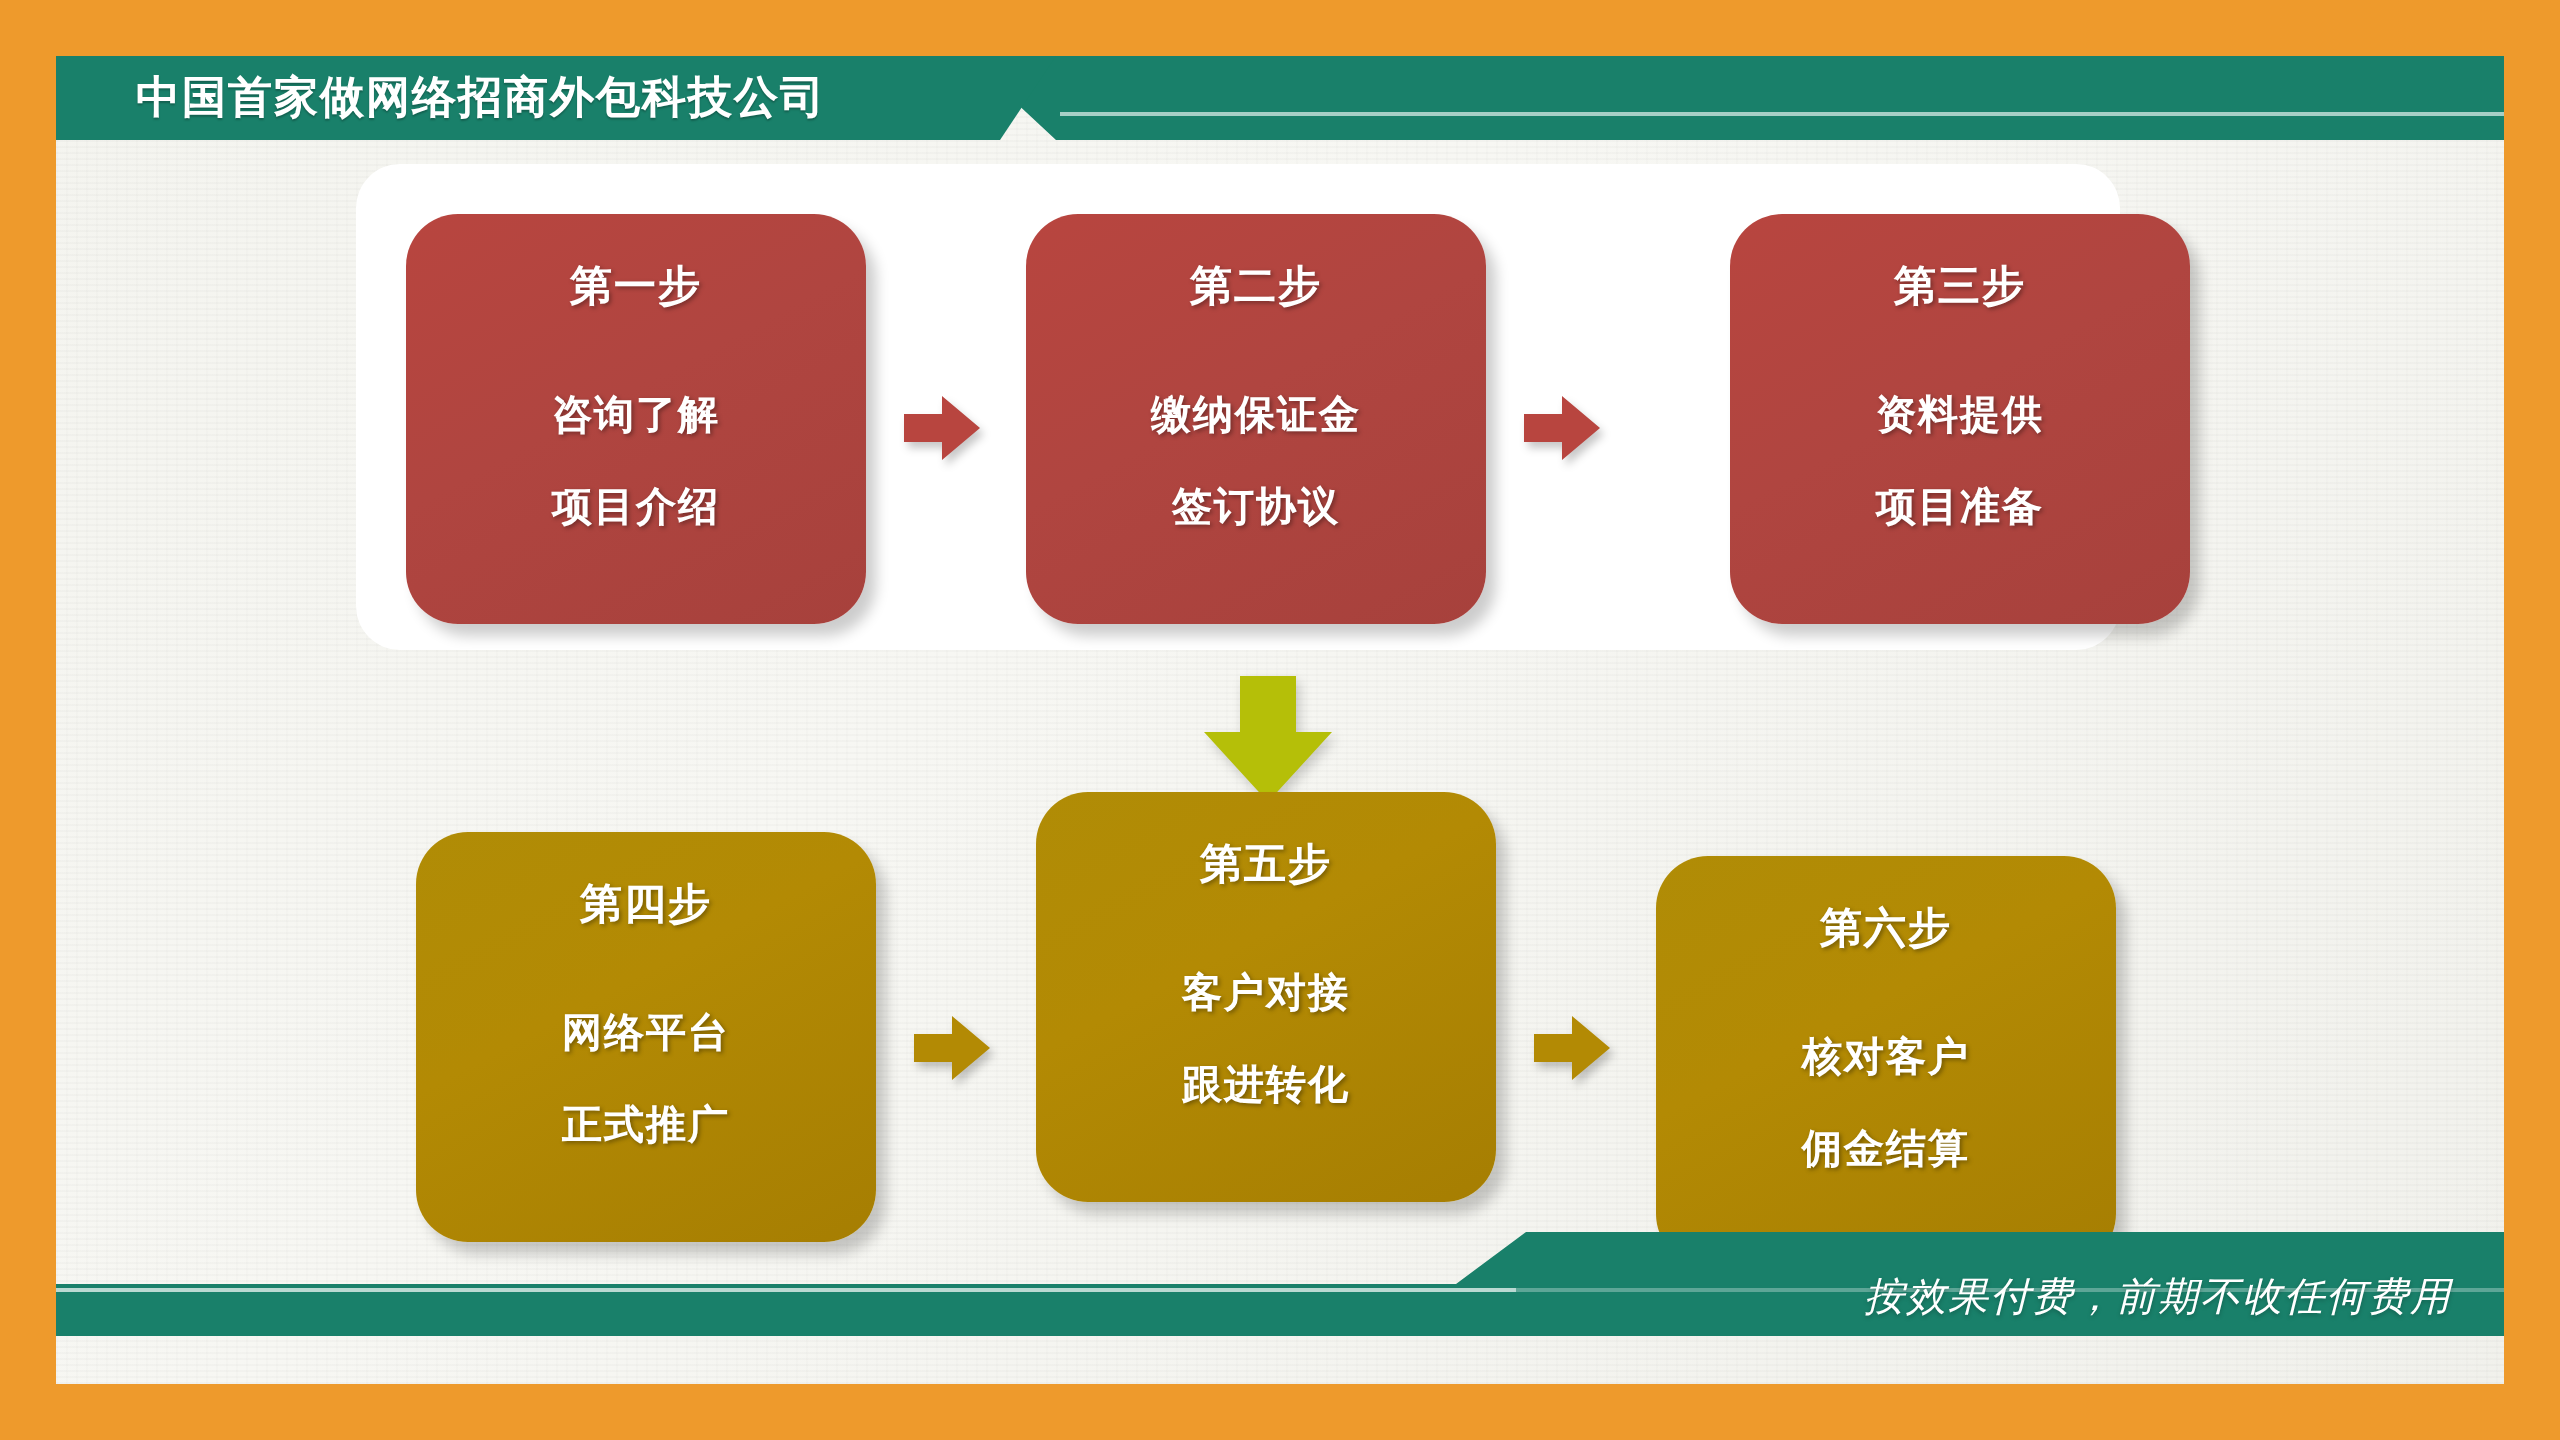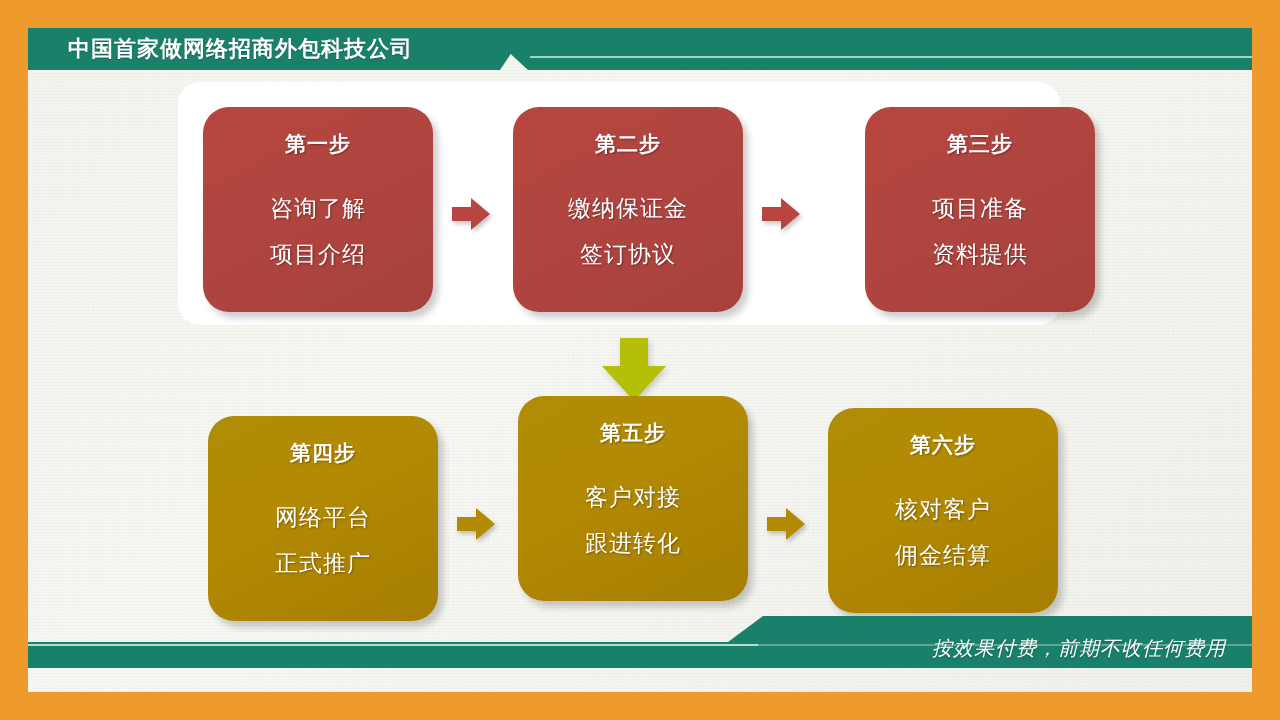--- a/index.html
+++ b/index.html
@@ -119,34 +119,34 @@
     font-size: 21px;
     font-weight: bold;
     letter-spacing: 1px;
     line-height: 30px;
     text-shadow: 1px 1px 2px rgba(0,0,0,0.35);
   }
   .step-lines {
     margin-top: 26px;
   }
   .step-line {
-    font-size: 23px;
-    font-weight: normal;
+    font-size: 20px;
+    font-weight: bold;
     line-height: 46px;
     letter-spacing: 1px;
     text-shadow: 1px 1px 2px rgba(0,0,0,0.35);
   }
 
   
   #step-1 { left: 175px; top: 79px; }
   #step-2 { left: 485px; top: 79px; }
   #step-3 { left: 837px; top: 79px; }
   #step-4 { left: 180px; top: 388px; }
   #step-5 { left: 490px; top: 368px; }
-  #step-6 { left: 800px; top: 380px; }
+  #step-6 { left: 800px; top: 400px; }
 
   
   .arrow-right {
     position: absolute;
     width: 38px;
     height: 36px;
     filter: drop-shadow(2px 3px 2px rgba(0,0,0,0.22));
   }
   .arrow-right svg { display: block; width: 38px; height: 36px; }
 
@@ -242,22 +242,22 @@
 
     <div id="arrow-2" class="arrow-right">
       <svg viewBox="0 0 38 36" xmlns="http://www.w3.org/2000/svg">
         <polygon points="0,11 19,11 19,2 38,18 19,34 19,25 0,25" fill="#b8453f"></polygon>
       </svg>
     </div>
 
     <div id="step-3" class="step-box red">
       <div class="step-title">第三步</div>
       <div class="step-lines">
+        <div class="step-line">资料提供</div>
         <div class="step-line">项目准备</div>
-        <div class="step-line">资料提供</div>
       </div>
     </div>
 
     <div id="arrow-down">
       <svg viewBox="0 0 64 63" xmlns="http://www.w3.org/2000/svg">
         <polygon points="18,0 46,0 46,28 64,28 32,63 0,28 18,28" fill="#b5bf08"></polygon>
       </svg>
     </div>
 
     <div id="step-4" class="step-box gold">

